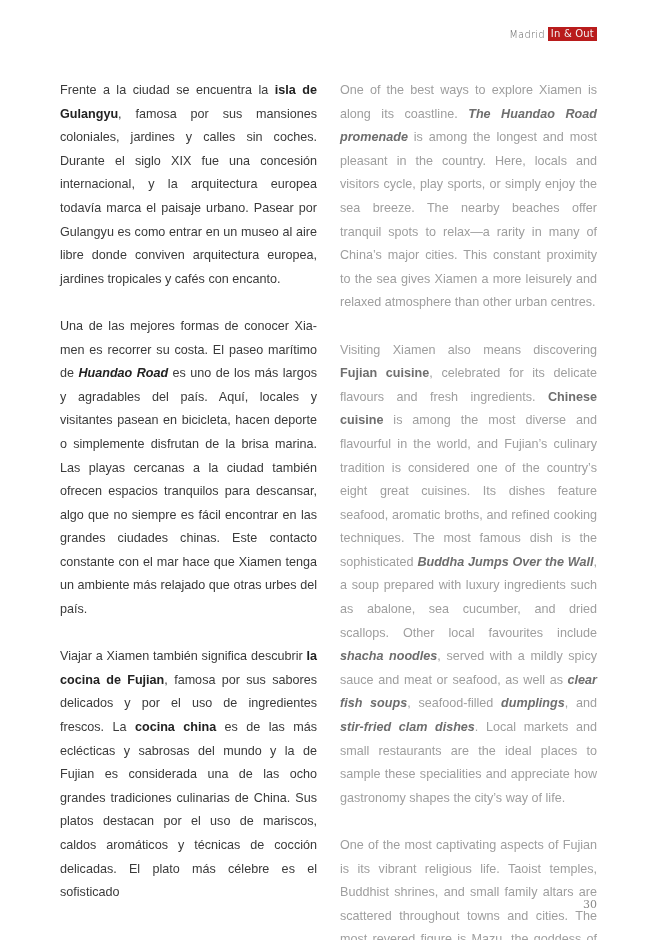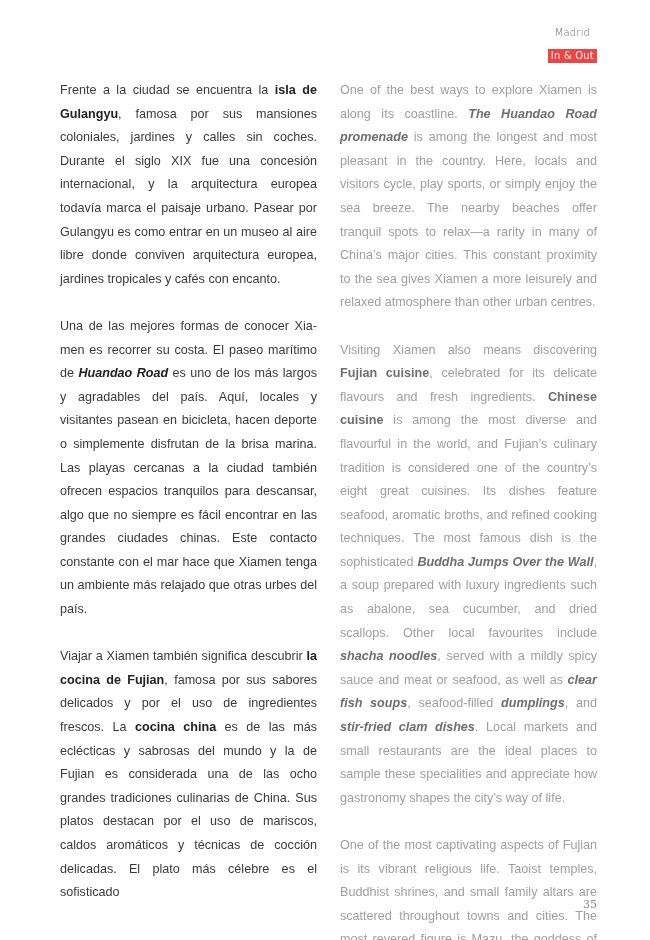--- a/index.html
+++ b/index.html
@@ -2,26 +2,26 @@
 <html><head>
   <meta charset="utf-8">
   <style>
     html, body { margin: 0; padding: 0; background: #ffffff; }
     body {
       width: 650px; height: 940px; position: relative; overflow: hidden;
       font-family: "Liberation Sans", "DejaVu Sans", sans-serif;
     }
     .header {
       position: absolute; top: 27px; right: 53px;
-      display: flex; align-items: center; gap: 11px;
-      font-family: "DejaVu Sans", sans-serif; font-size: 10px; flex-direction: column;
+      display: flex; align-items: center; gap: 3px;
+      font-family: "DejaVu Sans", sans-serif; font-size: 10px;
     }
     .header .brand { color: #666; letter-spacing: 0.2px; font-weight: 300; }
     .header .tag {
-      background: #ef4444; color: #f2f2f2; padding: 1px 3px 2px 3px; letter-spacing: 0.2px;
+      background: #b91c1c; color: #f2f2f2; padding: 1px 3px 2px 3px; letter-spacing: 0.2px;
     }
     .col {
       position: absolute; top: 79px; width: 257px;
       font-size: 12.6px; line-height: 23.6px;
       text-align: justify; hyphens: manual;
     }
     .col p { margin: 0 0 23.6px 0; }
     .col-left { left: 60px; color: #3a3a3a; }
     .col-right { left: 340px; color: #9e9e9e; }
     .col b { font-weight: bold; }
@@ -45,13 +45,13 @@
     <p><span>Frente a la ciudad se encuentra la </span><b>isla de Gu­langyu</b><span>, famosa por sus mansiones coloniales, jardines y calles sin coches. Durante el siglo XIX fue una concesión internacional, y la arquitec­tura europea todavía marca el paisaje urbano. Pasear por Gulangyu es como entrar en un mu­seo al aire libre donde conviven arquitectura eu­ropea, jardines tropicales y cafés con encanto.</span></p>
     <p><span>Una de las mejores formas de conocer Xia­men es recorrer su costa. El paseo marítimo de </span><i>Huandao Road</i><span> es uno de los más largos y agradables del país. Aquí, locales y visitantes pasean en bicicleta, hacen deporte o simple­mente disfrutan de la brisa marina. Las playas cercanas a la ciudad también ofrecen espacios tranquilos para descansar, algo que no siempre es fácil encontrar en las grandes ciudades chi­nas. Este contacto constante con el mar hace que Xiamen tenga un ambiente más relajado que otras urbes del país.</span></p>
     <p><span>Viajar a Xiamen también significa descubrir </span><b>la cocina de Fujian</b><span>, famosa por sus sabores de­licados y por el uso de ingredientes frescos. La </span><b>cocina china</b><span> es de las más eclécticas y sabro­sas del mundo y la de Fujian es considerada una de las ocho grandes tradiciones culinarias de China. Sus platos destacan por el uso de mariscos, caldos aromáticos y técnicas de cocción delicadas. El plato más célebre es el sofisticado </span></p>
   </div>
 <div class="col col-right">
     <p><span>One of the best ways to explore Xiamen is along its coastline. </span><i>The Huandao Road prome­nade</i><span> is among the longest and most pleasant in the country. Here, locals and visitors cycle, play sports, or simply enjoy the sea breeze. The nearby beaches offer tranquil spots to relax—a rarity in many of China’s major cities. This con­stant proximity to the sea gives Xiamen a more leisurely and relaxed atmosphere than other urban centres.</span></p>
     <p><span>Visiting Xiamen also means discovering </span><b>Fujian cuisine</b><span>, celebrated for its delicate flavours and fresh ingredients. </span><b>Chinese cuisine</b><span> is among the most diverse and flavourful in the world, and Fujian’s culinary tradition is considered one of the country’s eight great cuisines. Its dishes feature seafood, aromatic broths, and refined cooking techniques. The most famous dish is the sophisticated </span><i>Buddha Jumps Over the Wall</i><span>, a soup prepared with luxury ingredi­ents such as abalone, sea cucumber, and dried scallops. Other local favourites include </span><i>shacha noodles</i><span>, served with a mildly spicy sauce and meat or seafood, as well as </span><i>clear fish soups</i><span>, seafood-filled </span><i>dumplings</i><span>, and </span><i>stir-fried clam dishes</i><span>. Local markets and small restaurants are the ideal places to sample these speciali­ties and appreciate how gastronomy shapes the city’s way of life.</span></p>
     <p><span>One of the most captivating aspects of Fujian is its vibrant religious life. Taoist temples, Bud­dhist shrines, and small family altars are scat­tered throughout towns and cities. The most revered figure is Mazu, the goddess of the sea and protector of fishermen and sailors. Her cult originated in Fujian and spread across South­east Asia with migrants from the region. During religious festivals, colourful processions wind through the streets, accompanied by traditional music, incense, and fireworks.</span></p>
   </div>
 
-<div class="pagenum">35</div>
+<div class="pagenum">30</div>
 
 </body></html>

